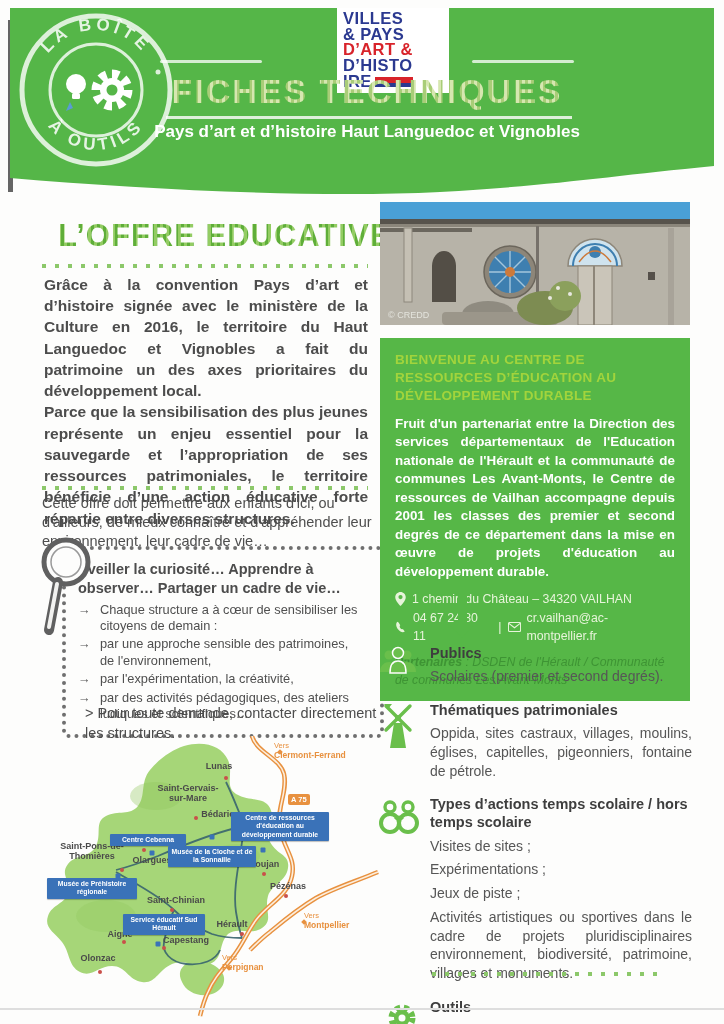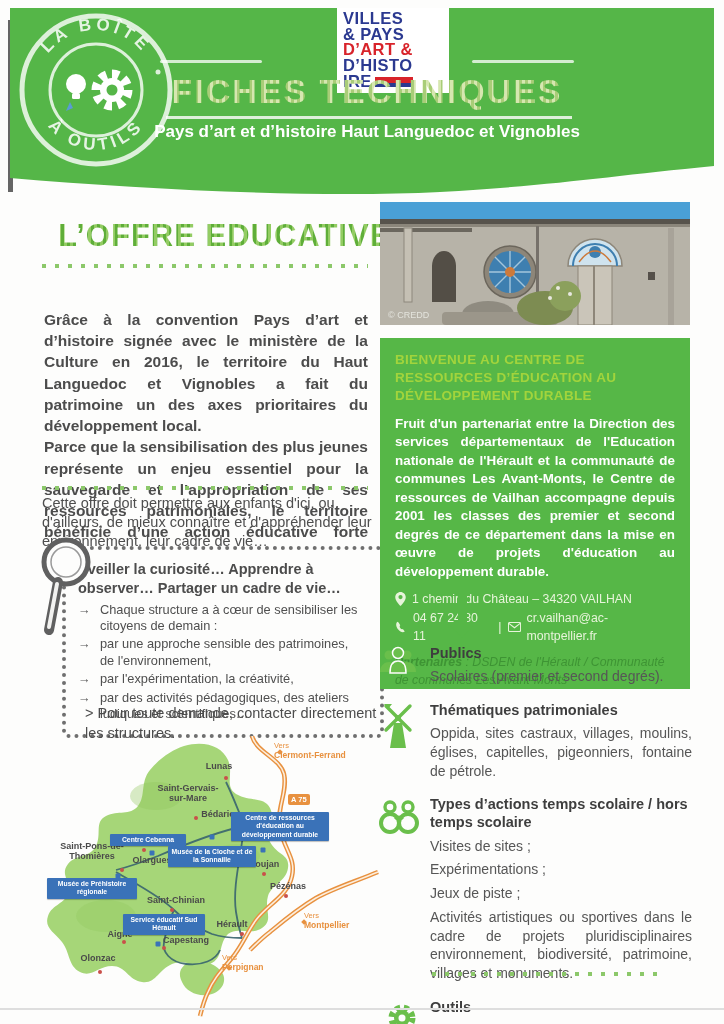--- a/index.html
+++ b/index.html
@@ -36,21 +36,21 @@
   .banner-sub{position:absolute;left:100px;top:114px;width:514px;text-align:center;color:#fff;
       font-size:17px;font-weight:bold;}
 
   
   .offre-heading{position:absolute;left:58px;top:218px;font-size:31px;font-weight:800;letter-spacing:1px;
       background:repeating-linear-gradient(90deg,#93cc63 0 3px,#5fae39 3px 6px);
       -webkit-background-clip:text;background-clip:text;color:transparent;}
   .dots{position:absolute;height:4px;
       background:repeating-linear-gradient(90deg,var(--dot_green) 0 4px,transparent 4px 13px);}
   .intro{position:absolute;left:44px;top:274px;width:324px;font-size:15.5px;font-weight:bold;
-      line-height:1.37;text-align:justify;color:var(--text_dark);margin-top:35px;}
+      line-height:1.37;text-align:justify;color:var(--text_dark);}
   .intro p{margin:0;}
   .para3{position:absolute;left:42px;top:494px;width:330px;font-size:14.5px;line-height:1.32;color:#4e4e4e;}
   .curio-box{position:absolute;left:62px;top:546px;width:288px;min-height:118px;
       border:4px dotted #6f6f6f;border-radius:6px;padding:10px 14px 10px 12px;background:#fdfdfc;}
   .curio-box h3{margin:0 0 4px 0;font-size:14.5px;font-weight:800;color:#4c4c4c;line-height:1.3;}
   .curio-list{margin:0;padding:0;list-style:none;}
   .curio-list li{display:grid;grid-template-columns:22px 1fr;font-size:12.8px;line-height:1.28;
       color:#4f4f4f;margin-bottom:2px;}
   .curio-list .arr{color:#555;}
   .magnifier{position:absolute;left:28px;top:534px;width:74px;height:108px;z-index:3;}
@@ -73,21 +73,21 @@
   .roadlbl{position:absolute;color:var(--road_orange);font-weight:bold;font-size:8.5px;line-height:1.15;}
   .roadlbl .vers{display:block;font-size:7.5px;font-weight:normal;}
   .a75{position:absolute;background:var(--road_orange);color:#fff;font-size:7.5px;font-weight:bold;
       padding:1px 3px;border-radius:2px;}
 
   
   .photo{position:absolute;left:380px;top:202px;width:310px;height:123px;}
   .photo svg{display:block;}
   .photo-credit{position:absolute;left:8px;bottom:5px;color:#e3e3dc;font-size:9px;}
   .green-box{position:absolute;left:380px;top:338px;width:310px;box-sizing:border-box;
-      background:var(--box_green);padding:13px 15px 0 15px;}
+      background:var(--box_green);padding:13px 15px 12px 15px;}
   .green-box h2{margin:0 0 9px 0;font-size:13.5px;font-weight:800;color:var(--box_title);
       letter-spacing:.3px;line-height:1.35;}
   .green-box .body{font-size:13.4px;font-weight:bold;color:#fff;text-align:justify;line-height:1.38;}
   .gcontact{margin-top:9px;font-size:12.3px;color:#e7f4da;line-height:1.5;}
   .gcontact .row{display:flex;align-items:center;gap:6px;}
   .gcontact svg{flex:0 0 auto;}
   .partners{margin-top:9px;font-size:12.3px;font-style:italic;color:var(--partners_green);line-height:1.4;}
   .partners b{font-weight:800;}
   .down-arrow{position:absolute;left:448px;top:589px;width:28px;height:52px;}
   .down-arrow .stem{position:absolute;left:10px;top:0;width:9px;height:35px;background:var(--box_green);}

